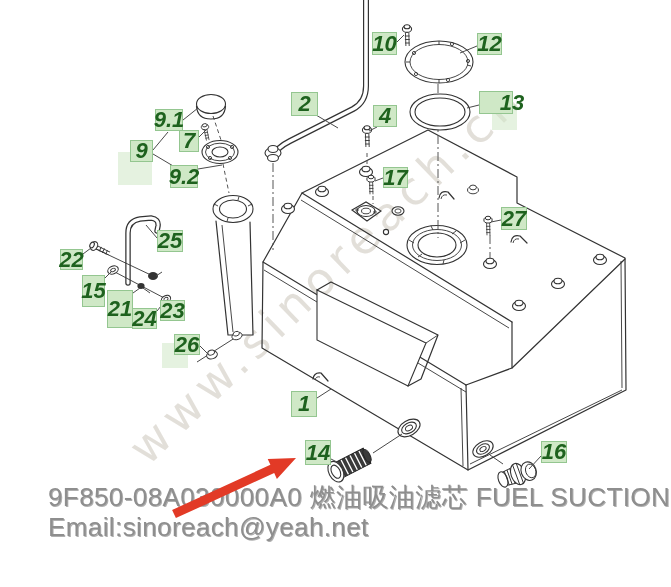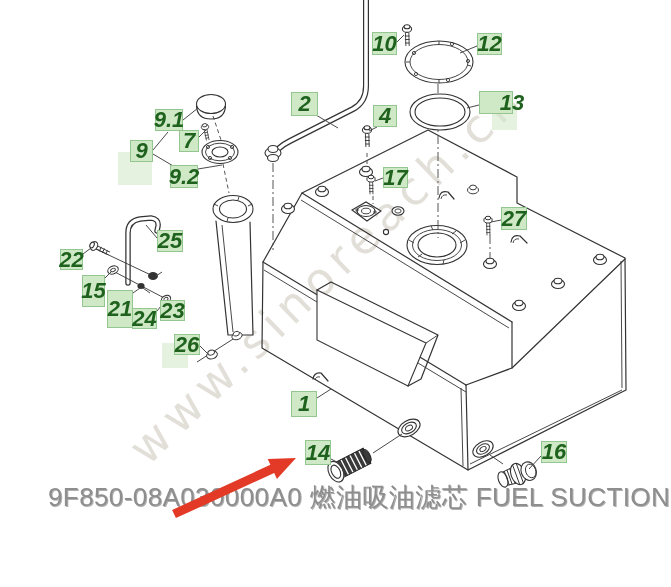--- a/index.html
+++ b/index.html
@@ -287,19 +287,20 @@
       <div class="plabel" style="left: 132px; top: 308px; width: 25px; height: 21px;">24</div>
       <div class="plabel-shadow" style="left: 162px; top: 343px; width: 26px; height: 25px;"></div>
       <div class="plabel" style="left: 174px; top: 334px; width: 26px; height: 21px;">26</div>
       <div class="plabel" style="left: 291px; top: 391px; width: 26px; height: 26px;">1</div>
       <div class="plabel" style="left: 305px; top: 440px; width: 26px; height: 25px;">14</div>
       <div class="plabel" style="left: 541px; top: 441px; width: 26px; height: 22px;">16</div>
     </div>
 
   <div id="caption">
     <div>9F850-08A030000A0 燃油吸油滤芯 FUEL SUCTION</div>
+    <div>Email:sinoreach@yeah.net</div>
   </div>
 
   <svg id="arrow-layer" width="671" height="587" viewBox="0 0 671 587">
     <polygon points="172.1,509.9 270.4,464.8 267.7,458.9 296,458 276.9,478.9 274.2,473 175.9,518.1" fill="#e23a26"></polygon>
   </svg>
 
 </div>
 
 </body></html>

